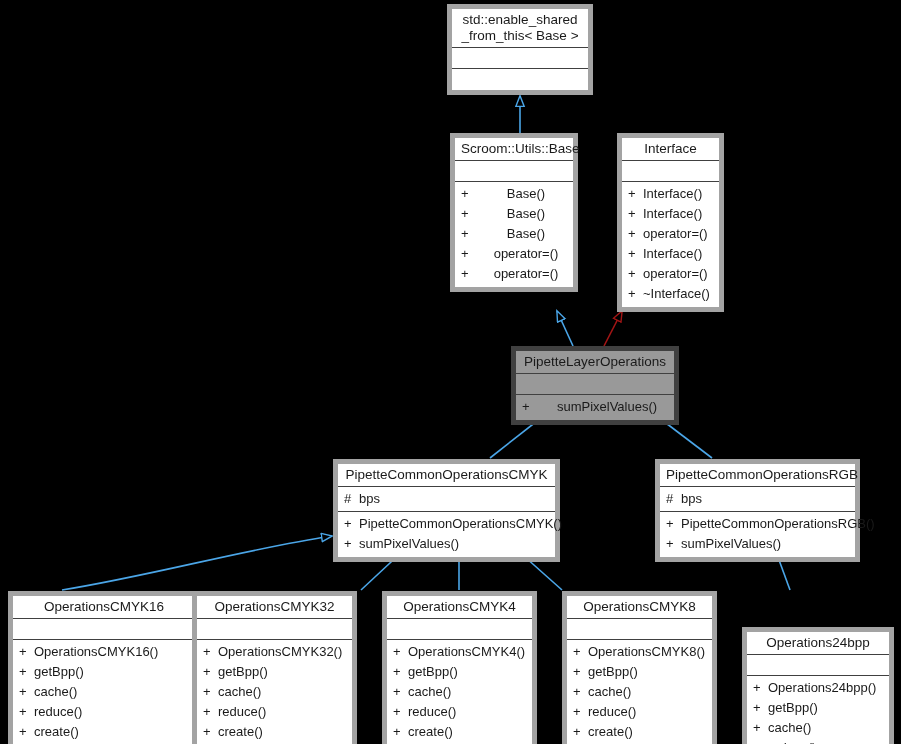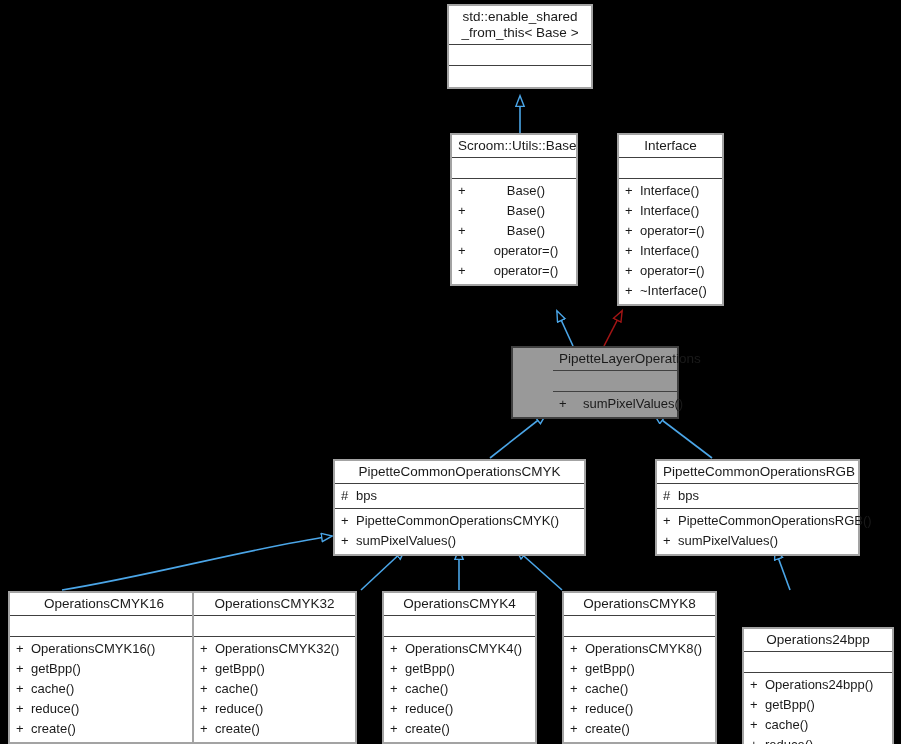--- a/index.html
+++ b/index.html
@@ -8,26 +8,26 @@
     width:901px;height:744px;
     background:#000000;
     font-family:"Liberation Sans","DejaVu Sans",sans-serif;
     overflow:hidden;
   }
   svg.edges{position:absolute;left:0;top:0;width:901px;height:744px;pointer-events:none;}
 
   .uml-class{
     position:absolute;
     box-sizing:border-box;
-    border:2px solid #a3a3a3;
+    border:5px solid #a3a3a3;
     background:#ffffff;
     color:#1a1a1a;
     z-index:5;
   }
-  .uml-class.filled{ background:#999999; border-color:#404040;padding-left:40px; }
+  .uml-class.filled{ background:#999999; border-color:#404040; }
 
   .uml-title{
     box-sizing:border-box;
     text-align:center;
     font-size:13.5px;
     line-height:16px;
     padding:3px 6px;
     border-bottom:1px solid #404040;
     white-space:pre-line;
   }
@@ -194,21 +194,21 @@
       <div class="empty-row"></div>
     </div>
     <div class="uml-ops">
       <div class="uml-row indent">
         <span class="vis">+</span>
         <span class="member">sumPixelValues()</span>
       </div>
     </div>
   </div>
 
-  <div class="uml-class" style="left:333px;top:459px;width:253px;">
+  <div class="uml-class" style="left:333px;top:459px;width:227px;">
     <div class="uml-title">PipetteCommonOperationsCMYK</div>
     <div class="uml-attrs">
       <div class="uml-row noindent">
         <span class="vis">#</span>
         <span class="member">bps</span>
       </div>
     </div>
     <div class="uml-ops">
       <div class="uml-row noindent">
         <span class="vis">+</span>

